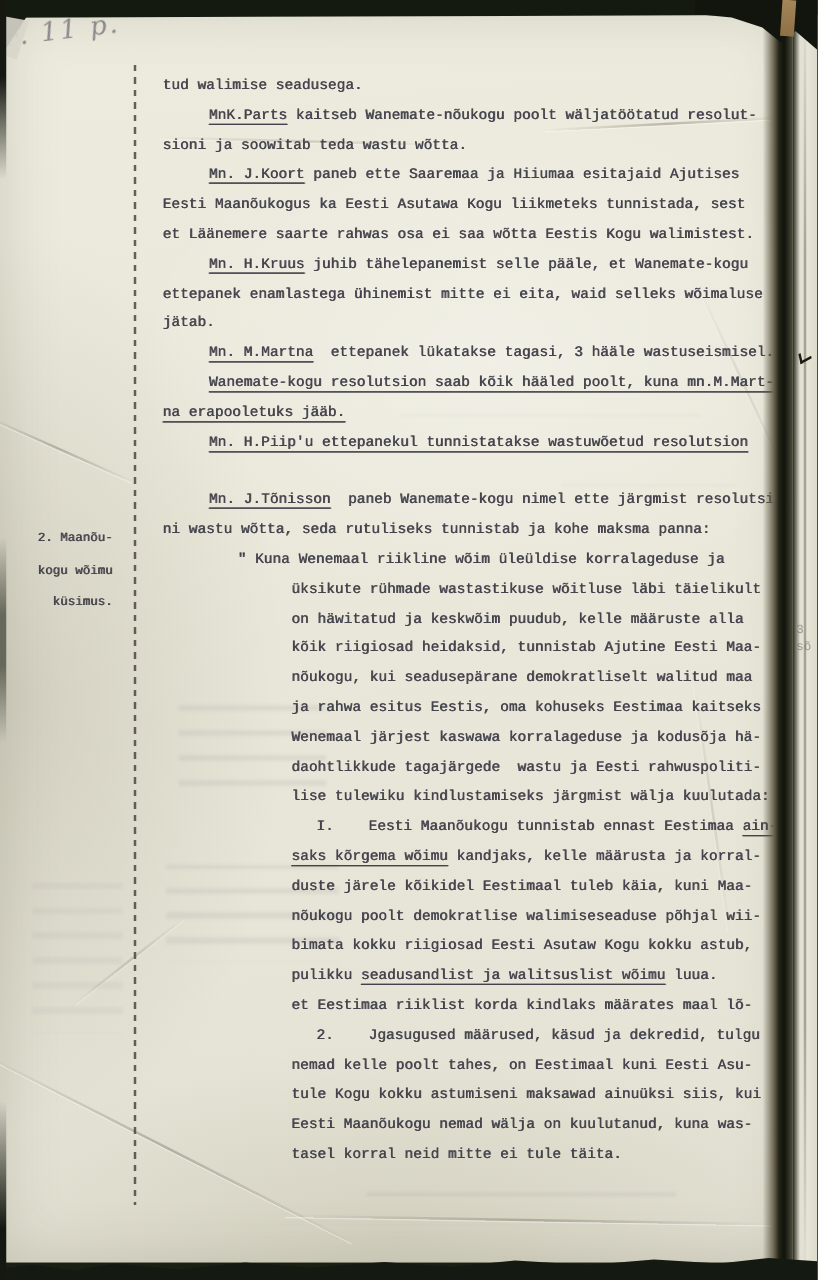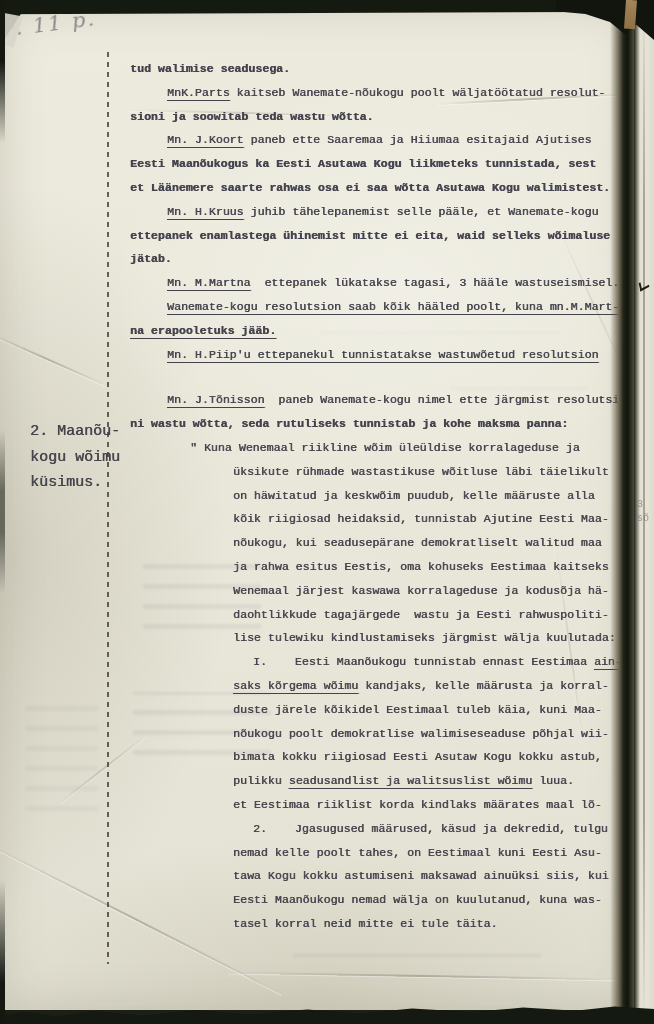--- a/index.html
+++ b/index.html
@@ -19,31 +19,31 @@
     box-shadow:inset 0 0 46px rgba(95,90,68,0.22);
   }
   
   .textcol{
     position:absolute;left:130px;top:57px;width:502px;
     font-size:11.6px;line-height:23.8px;color:var(--ink,#44424c);
     text-shadow:0.5px 0 0 rgba(64,62,72,0.85);
   }
   .line{white-space:pre;}
   .line.gap{margin-top:22px;}
-  .ind-flush{padding-left:0;font-weight:bold;}
+  .ind-flush{padding-left:0;}
   .ind-para{padding-left:37px;}
   .ind-qopen{padding-left:60px;}
   .ind-quote{padding-left:103px;}
   .ind-item{padding-left:123px;}
   .u{text-decoration:underline;text-decoration-thickness:1.3px;text-underline-offset:3.5px;}
   
   .margin-note{
     position:absolute;left:30px;top:419px;
-    font-size:15px;line-height:25.5px;color:var(--ink,#44424c);
-    text-shadow:0.5px 0 0 rgba(64,62,72,0.85);white-space:pre;
+    font-size:10px;line-height:25.5px;color:var(--ink,#44424c);
+    text-shadow:0.5px 0 0 rgba(64,62,72,0.85);white-space:pre;text-align:right;
   }
   
   .dashline{
     position:absolute;left:107px;top:52px;width:2px;height:912px;
     background:repeating-linear-gradient(180deg,#4b473e 0 5px,transparent 5px 10px);
     opacity:0.85;
   }
   
   .pencil{
     position:absolute;left:2px;top:12px;
@@ -125,21 +125,21 @@
 <div class="pencil">F. 11 p.</div>
 
 <div class="margin-note"><div>2. Maanõu-</div><div>kogu wõimu</div><div>küsimus.</div></div>
 
 <div class="textcol">
     <div class="line ind-flush"><span>tud walimise seadusega.</span></div>
     <div class="line ind-para"><span class="u">MnK.Parts</span><span> kaitseb Wanemate-nõukogu poolt wäljatöötatud resolut-</span></div>
     <div class="line ind-flush"><span>sioni ja soowitab teda wastu wõtta.</span></div>
     <div class="line ind-para"><span class="u">Mn. J.Koort</span><span> paneb ette Saaremaa ja Hiiumaa esitajaid Ajutises</span></div>
     <div class="line ind-flush"><span>Eesti Maanõukogus ka Eesti Asutawa Kogu liikmeteks tunnistada, sest</span></div>
-    <div class="line ind-flush"><span>et Läänemere saarte rahwas osa ei saa wõtta Asutawa Kogu walimistest.</span></div>
+    <div class="line ind-flush"><span>et Läänemere saarte rahwas osa ei saa wõtta Eestis Kogu walimistest.</span></div>
     <div class="line ind-para"><span class="u">Mn. H.Kruus</span><span> juhib tähelepanemist selle pääle, et Wanemate-kogu</span></div>
     <div class="line ind-flush"><span>ettepanek enamlastega ühinemist mitte ei eita, waid selleks wõimaluse</span></div>
     <div class="line ind-flush"><span>jätab.</span></div>
     <div class="line ind-para"><span class="u">Mn. M.Martna</span><span>  ettepanek lükatakse tagasi, 3 hääle wastuseismisel.</span></div>
     <div class="line ind-para"><span class="u">Wanemate-kogu resolutsion saab kõik hääled poolt, kuna mn.M.Mart-</span></div>
     <div class="line ind-flush"><span class="u">na erapooletuks jääb.</span></div>
     <div class="line ind-para"><span class="u">Mn. H.Piip'u ettepanekul tunnistatakse wastuwõetud resolutsion</span></div>
     <div class="line ind-para gap"><span class="u">Mn. J.Tõnisson</span><span>  paneb Wanemate-kogu nimel ette järgmist resolutsio-</span></div>
     <div class="line ind-flush"><span>ni wastu wõtta, seda rutuliseks tunnistab ja kohe maksma panna:</span></div>
     <div class="line ind-qopen"><span>" Kuna Wenemaal riikline wõim üleüldise korralageduse ja</span></div>
@@ -153,21 +153,21 @@
     <div class="line ind-quote"><span>lise tulewiku kindlustamiseks järgmist wälja kuulutada:</span></div>
     <div class="line ind-item"><span>I.    Eesti Maanõukogu tunnistab ennast Eestimaa </span><span class="u">ain-</span></div>
     <div class="line ind-quote"><span class="u">saks kõrgema wõimu</span><span> kandjaks, kelle määrusta ja korral-</span></div>
     <div class="line ind-quote"><span>duste järele kõikidel Eestimaal tuleb käia, kuni Maa-</span></div>
     <div class="line ind-quote"><span>nõukogu poolt demokratlise walimiseseaduse põhjal wii-</span></div>
     <div class="line ind-quote"><span>bimata kokku riigiosad Eesti Asutaw Kogu kokku astub,</span></div>
     <div class="line ind-quote"><span>pulikku </span><span class="u">seadusandlist ja walitsuslist wõimu</span><span> luua.</span></div>
     <div class="line ind-quote"><span>et Eestimaa riiklist korda kindlaks määrates maal lõ-</span></div>
     <div class="line ind-item"><span>2.    Jgasugused määrused, käsud ja dekredid, tulgu</span></div>
     <div class="line ind-quote"><span>nemad kelle poolt tahes, on Eestimaal kuni Eesti Asu-</span></div>
-    <div class="line ind-quote"><span>tawa Kogu kokku astumiseni maksawad ainuüksi siis, kui</span></div>
+    <div class="line ind-quote"><span>tule Kogu kokku astumiseni maksawad ainuüksi siis, kui</span></div>
     <div class="line ind-quote"><span>Eesti Maanõukogu nemad wälja on kuulutanud, kuna was-</span></div>
     <div class="line ind-quote"><span>tasel korral neid mitte ei tule täita.</span></div>
   </div>
 
 <div class="gutter"></div>
 <div class="next-page">
   <div class="crease-v"></div>
   <div class="fragments">
       <div>3</div>
       <div>sõ</div>

